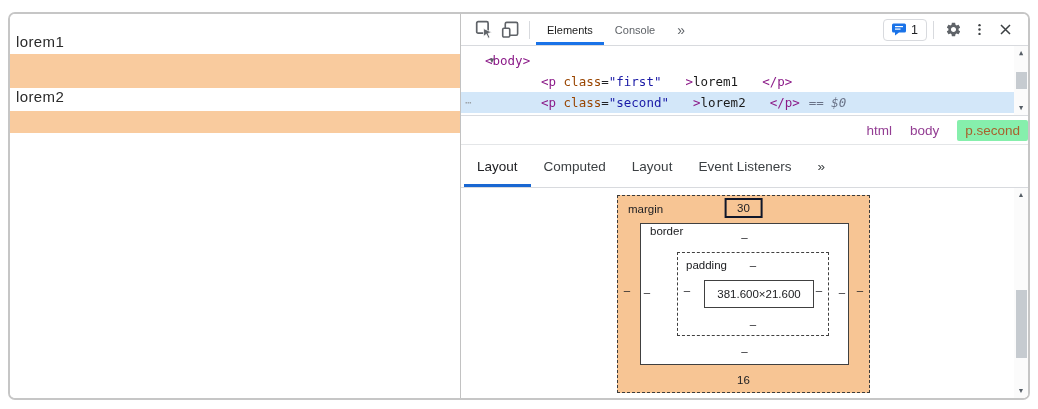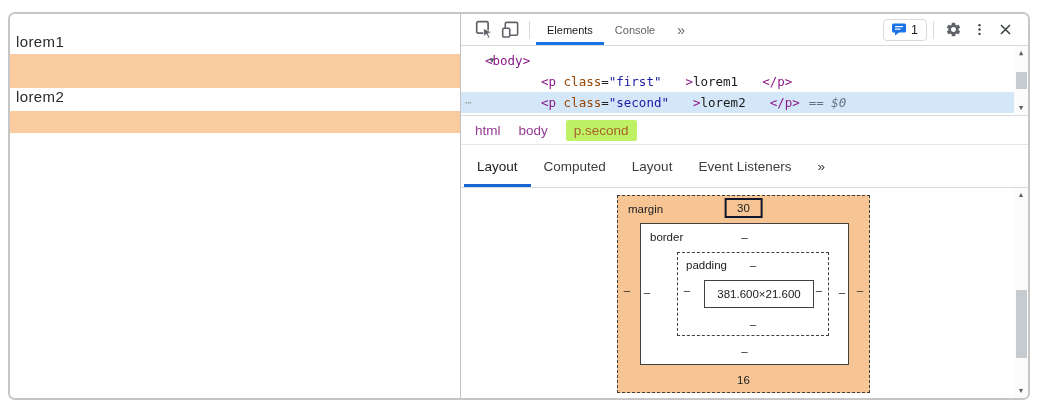--- a/index.html
+++ b/index.html
@@ -44,44 +44,44 @@
   .dom-ellipsis { position:absolute; left:4px; color:#9aa0a6; letter-spacing:1px; font-size:11px; }
   .tok-tag { color:#8b1a88;padding-left:24px; }
   .tok-attr { color:#994500; }
   .tok-eq { color:#202124; }
   .tok-val { color:#1a1aa6; }
   .tok-text { color:#1a1a1a; }
   .tok-hint { color:#697287; font-style:italic; margin-left:9px; }
 
   
   .dt-crumbs { height:29px; flex:none; display:flex; align-items:center; gap:18px; padding-left:14px;
-               border-bottom:1px solid #e4e6e8; font-size:13.5px; }
+               border-bottom:1px solid #e4e6e8; font-size:13.5px;justify-content:flex-end; }
   .crumb { color:#933d93; cursor:pointer; }
-  .crumb.selected { color:#a8612e; background:#bef264; padding:3px 8px; border-radius:2px; }
+  .crumb.selected { color:#a8612e; background:#86efac; padding:3px 8px; border-radius:2px; }
 
   
   .dt-tabs { height:43px; flex:none; display:flex; align-items:center; padding-left:3px; border-bottom:1px solid #d8dade; }
   .side-tab { display:flex; align-items:center; height:100%; padding:0 13px; font-size:13.5px; color:#3c4043; cursor:pointer; }
   .side-tab.active { box-shadow:inset 0 -3px 0 #1967d2; color:#202124; }
 
   
   .dt-content { flex:1; position:relative; background:#fff; overflow:hidden; }
   .bm { position:absolute; left:156px; top:7px; width:253px; height:198px; background:#f7c594;
         border:1px dashed #3c3c3c; font-size:11.5px; color:#202124; }
   .bm-label { position:absolute; }
   .bm-margin-label { left:10px; top:7px; }
   .bm-top-center { position:absolute; left:50%; transform:translateX(-50%); text-align:center; }
   .bm-val-30 { top:2px; border:2px solid #0f172a; padding:0 11px; height:20px; line-height:17px; }
   .bm-val-16 { bottom:6px; }
   .bm-side { position:absolute; width:12px; text-align:center; }
   .bm-margin-left { left:3px; top:88px; }
   .bm-margin-right { right:3px; top:88px; }
 
   .bm-border { position:absolute; left:22px; top:27px; width:209px; height:142px; background:#fff; border:1.5px solid #404040; }
-  .bm-border-label { left:9px; top:7px; }
+  .bm-border-label { left:9px; top:1px; }
   .bm-border-top { top:7px; }
   .bm-border-bottom { bottom:7px; }
   .bm-border-left { left:0px; top:62px; }
   .bm-border-right { right:0px; top:62px; }
 
   .bm-padding { position:absolute; left:36px; top:28px; width:152px; height:84px; border:1px dashed #404040; }
   .bm-padding-label { left:8px; top:6px; }
   .bm-padding-top { top:6px; }
   .bm-padding-bottom { bottom:5px; }
   .bm-padding-left { left:3px; top:31px; }

